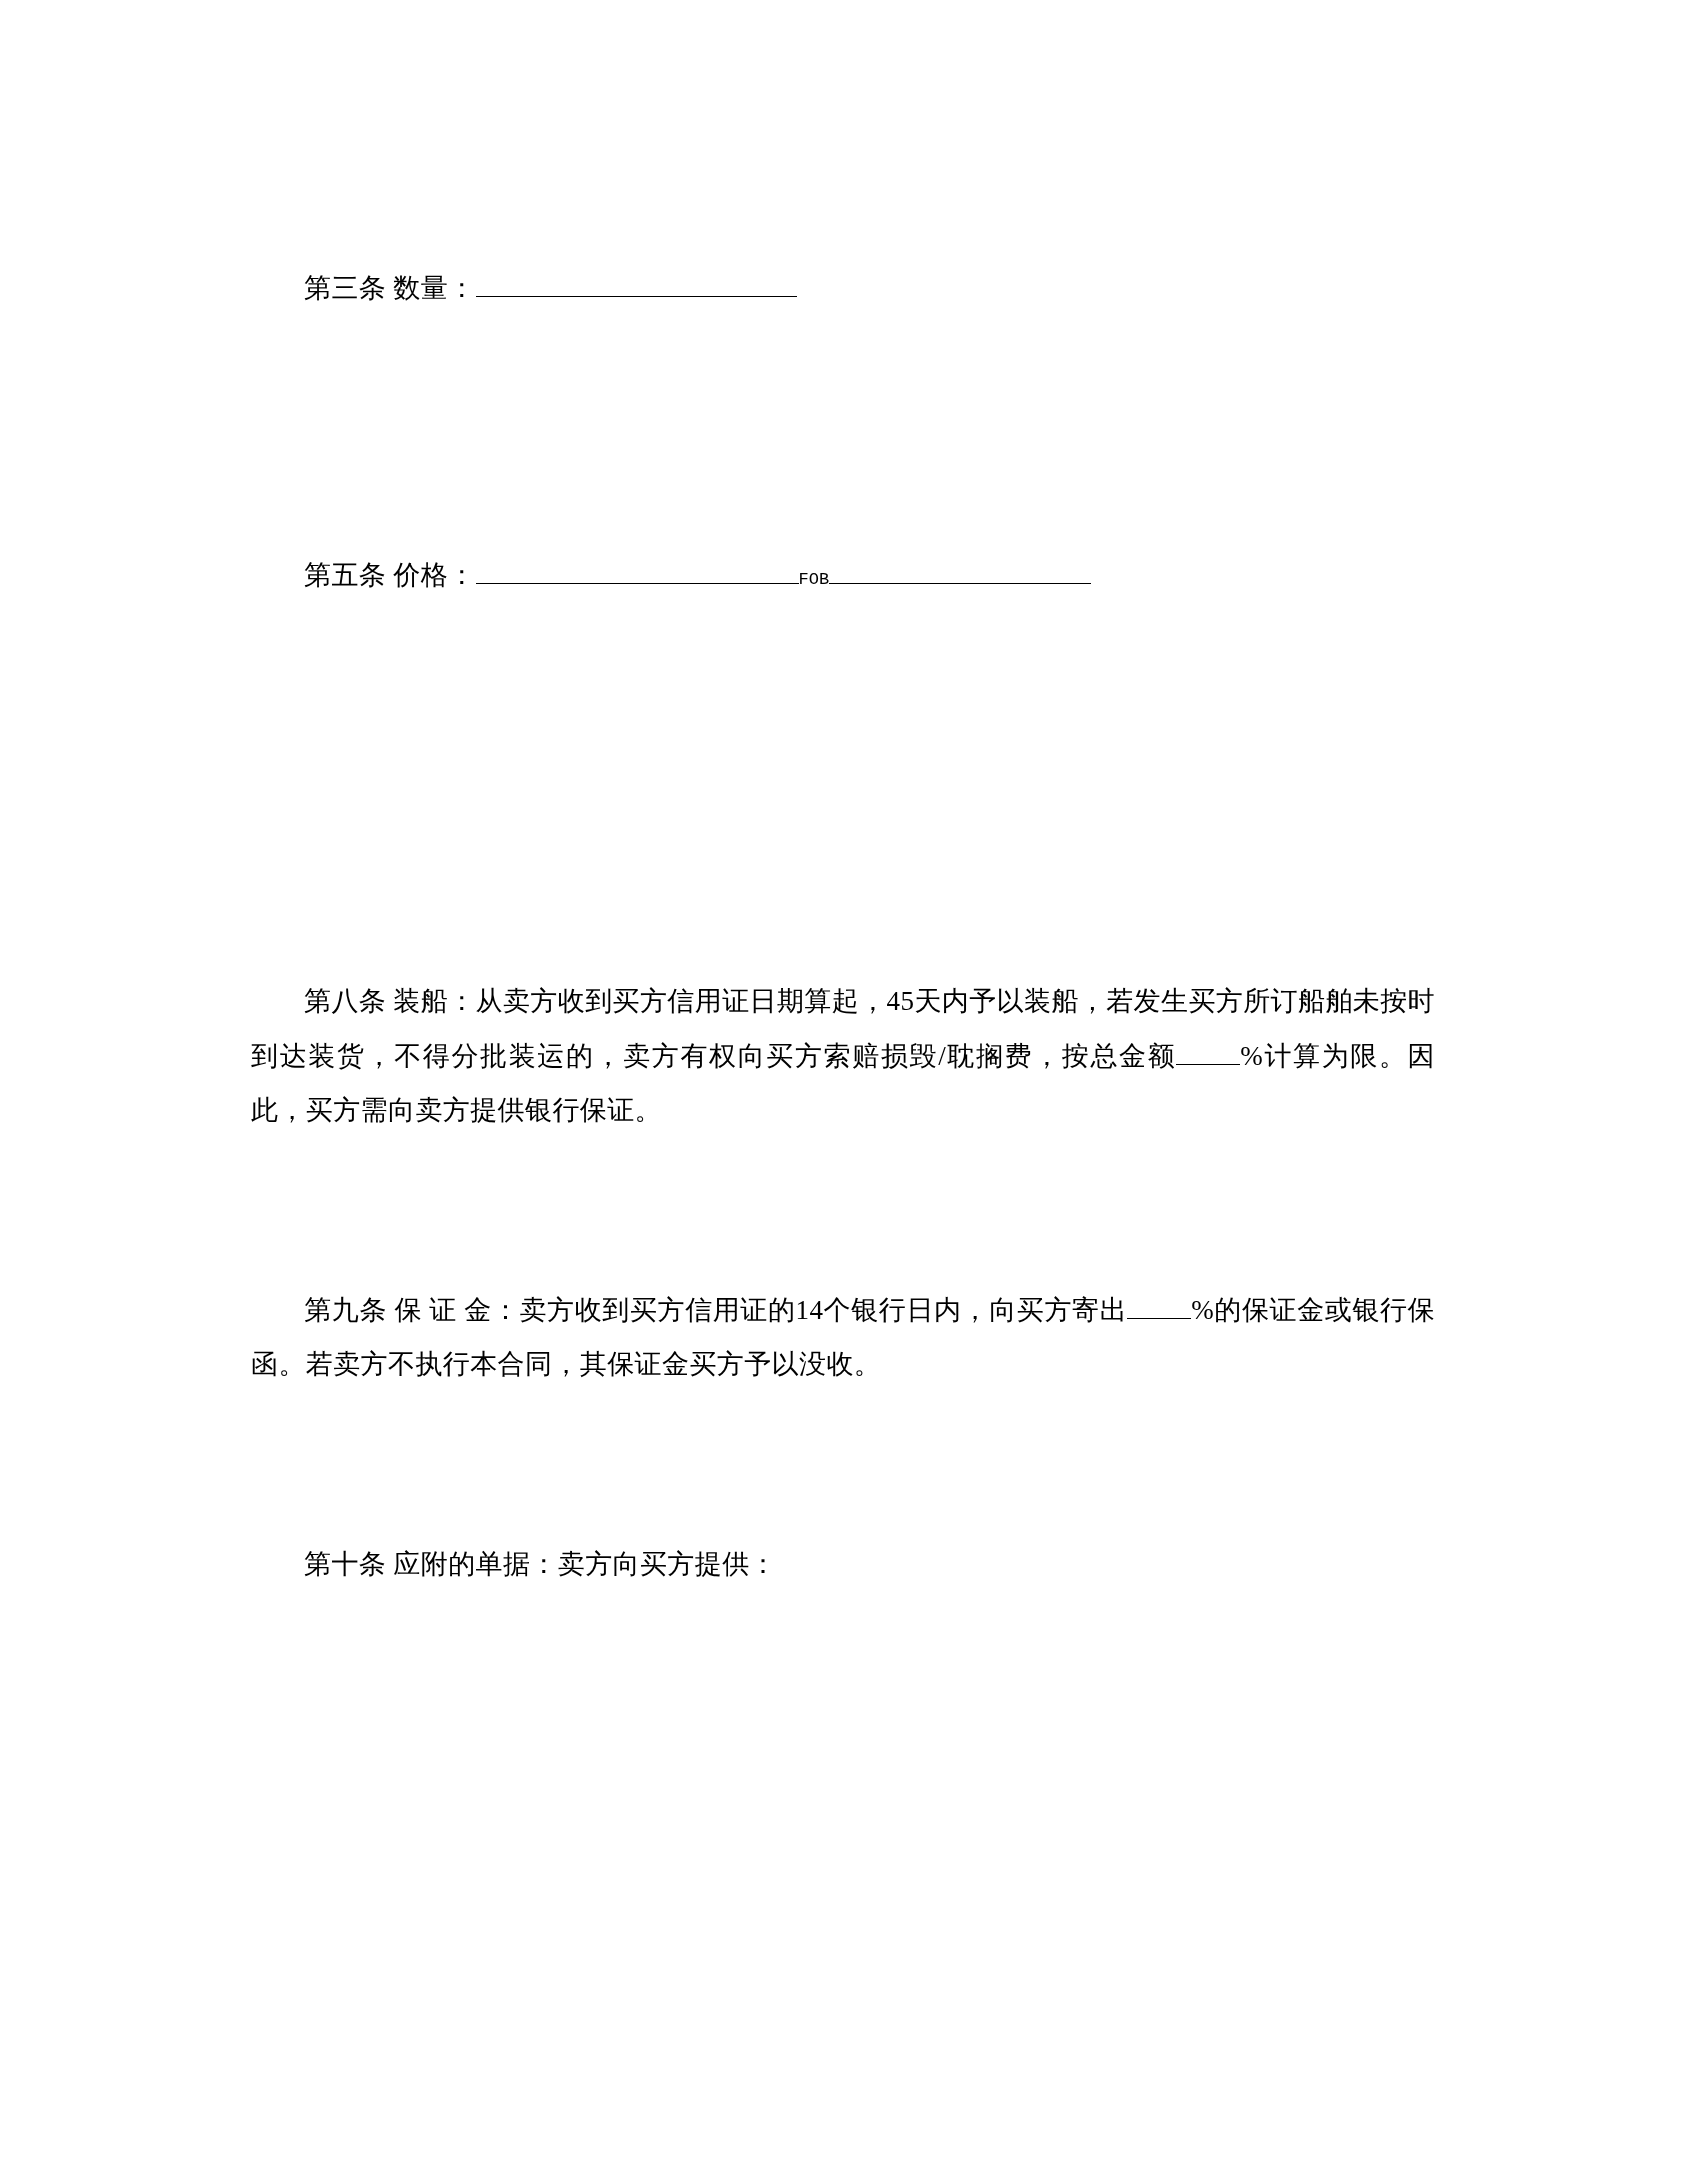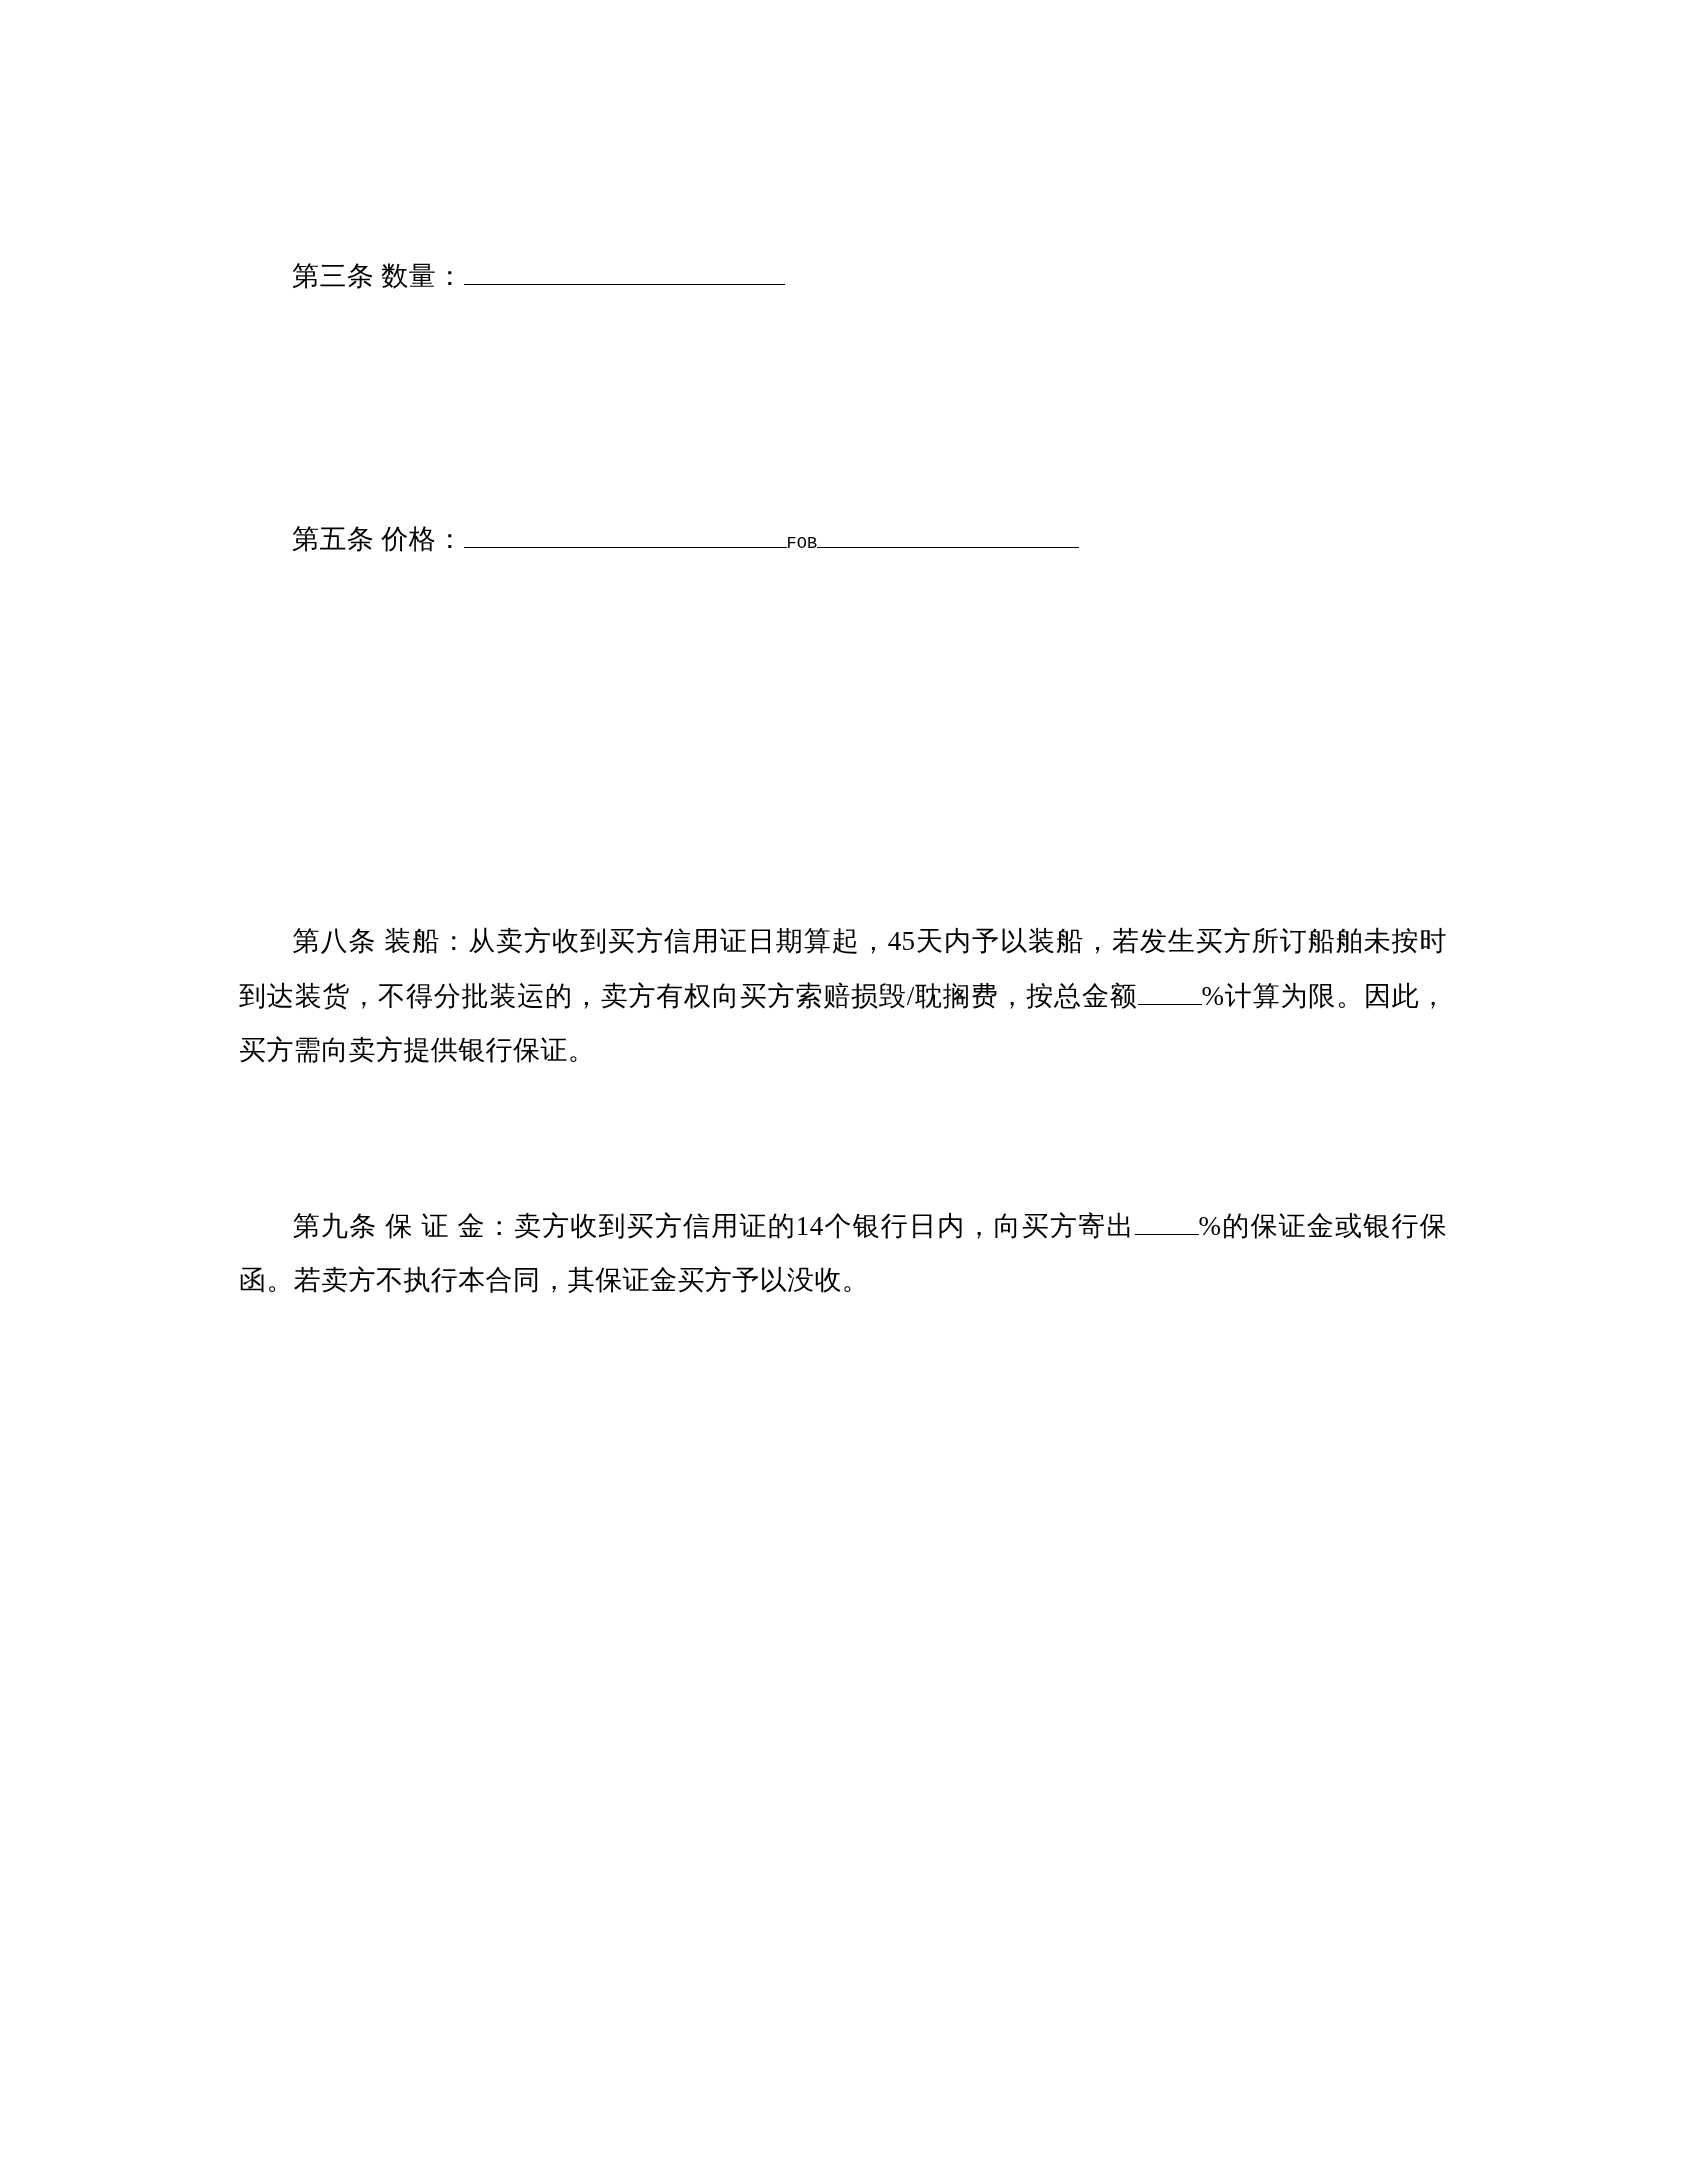--- a/index.html
+++ b/index.html
@@ -21,21 +21,21 @@
     background: #ffffff;
     box-sizing: border-box;
     padding: 0 239px;
   }
   .doc-body {
     padding-top: 250px;
   }
   .clause {
     font-size: 27px;
     line-height: 1.95;
-    margin: 0;
+    margin: 12px;
     text-align: justify;
     letter-spacing: 0.4px;
   }
   
   .gap-short { height: 103px; }
   .gap-mid   { height: 107px; }
   .gap-long  { height: 121px; }
 
   .indent { display: inline-block; width: 53px; }
 
@@ -91,16 +91,19 @@
     </p>
 
     <div class="gap-long"></div>
 
     <p class="clause para-line">
       <span class="indent"></span><span>第九条  保 证 金：卖方收到买方信用证的14个银行日内，向买方寄出</span><span class="blank blank-inline"></span><span>%的保证金或银行保函。若卖方不执行本合同，其保证金买方予以没收。</span>
     </p>
 
     <div class="gap-long"></div>
 
+    <p class="clause para-line">
+      <span class="indent"></span><span>第十条  应附的单据：卖方向买方提供：</span>
+    </p>
 
   </div>
 </div>
 
 
 </body></html>

